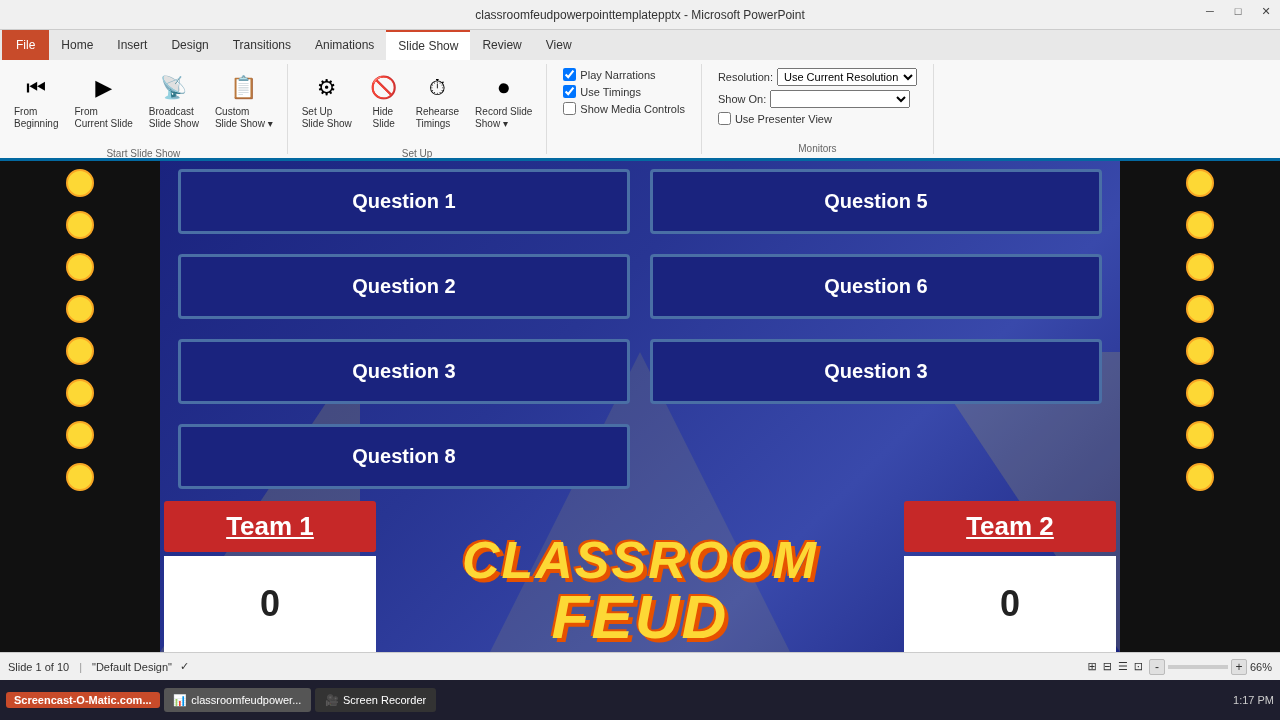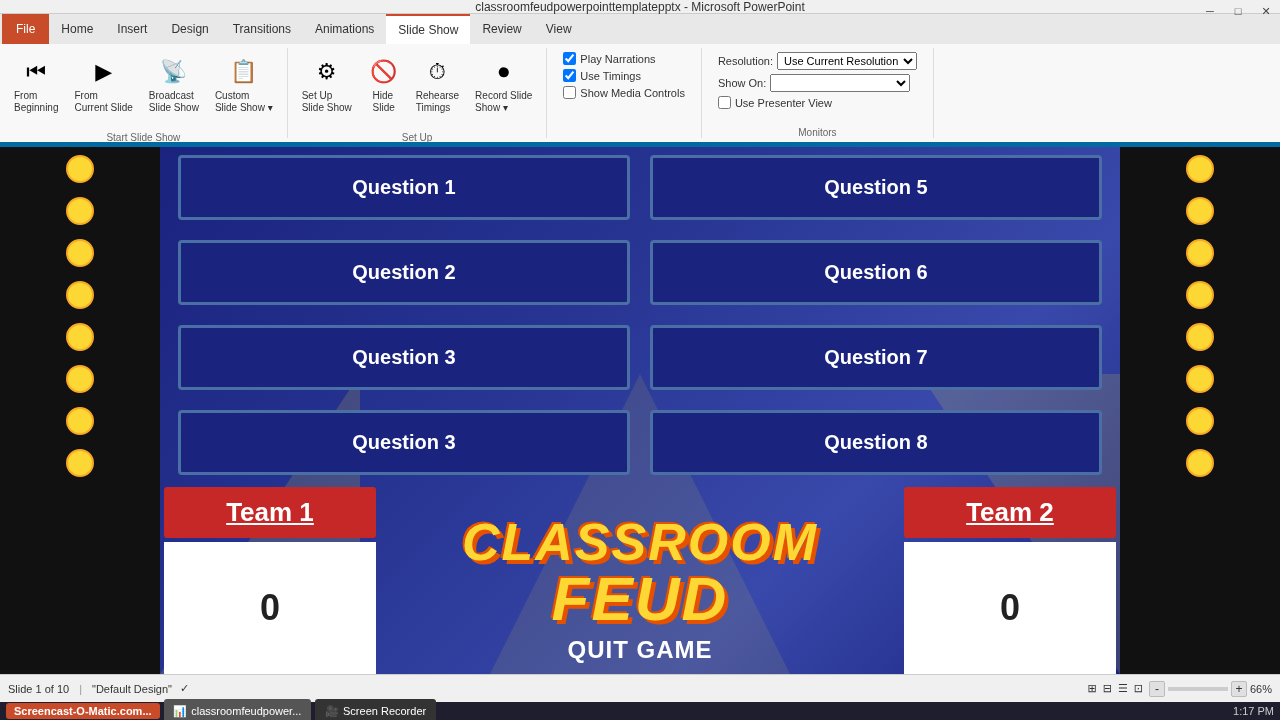--- a/index.html
+++ b/index.html
@@ -1,21 +1,21 @@
 <!DOCTYPE html>
 <html><head>
   <meta charset="utf-8">
   <style>
     * { margin: 0; padding: 0; box-sizing: border-box; }
     body { width: 1280px; height: 720px; overflow: hidden; background: #1a1a1a; font-family: 'Segoe UI', Arial, sans-serif; }
 
     
     #titlebar {
       background: #f0f0f0;
-      height: 14px;
+      height: 30px;
       display: flex;
       align-items: center;
       justify-content: center;
       font-size: 12px;
       color: #333;
       border-bottom: 1px solid #ccc;
       position: relative;
     }
     #titlebar-controls {
       position: absolute;
@@ -31,21 +31,21 @@
       align-items: center;
       justify-content: center;
       font-size: 11px;
       cursor: pointer;
       color: #444;
     }
 
     
     #ribbon {
       background: #f0abfc;
-      border-bottom: 5px solid #0369a1;
+      border-bottom: 3px solid #0369a1;
     }
     #tabs-row {
       display: flex;
       align-items: center;
       height: 30px;
       background: #e8e8e8;
       padding-left: 2px;
     }
     .tab-item {
       padding: 0 12px;
@@ -348,21 +348,21 @@
     }
     .zoom-slider {
       width: 60px;
       height: 4px;
       background: #ccc;
       position: relative;
     }
 
     
     #taskbar {
-      height: 18px;
+      height: 40px;
       background: #1e1e2e;
       display: flex;
       align-items: center;
       padding: 0 6px;
       gap: 4px;
     }
     .taskbar-brand {
       background: #c84b2a;
       color: white;
       font-size: 11px;
@@ -542,36 +542,34 @@
       <div class="triangle-left"></div>
       <div class="triangle-right"></div>
       <div class="triangle-center"></div>
 
       <div id="question-grid">
         <div class="question-btn">Question 1</div>
         <div class="question-btn">Question 5</div>
         <div class="question-btn">Question 2</div>
         <div class="question-btn">Question 6</div>
         <div class="question-btn">Question 3</div>
-        <div class="question-btn">Question 7</div>
         <div class="question-btn">Question 3</div>
         <div class="question-btn">Question 8</div>
       </div>
 
       <div id="bottom-section">
 
         <div class="team-panel">
           <div class="team-label">Team 1</div>
           <div class="team-score">0</div>
         </div>
 
         <div id="center-logo">
           <div class="classroom-text">CLASSROOM</div>
           <div class="feud-text">FEUD</div>
-          <button class="quit-game-btn">QUIT GAME</button>
         </div>
 
         <div class="team-panel">
           <div class="team-label">Team 2</div>
           <div class="team-score">0</div>
         </div>
       </div>
     </div>
 
     <div class="black-side">

